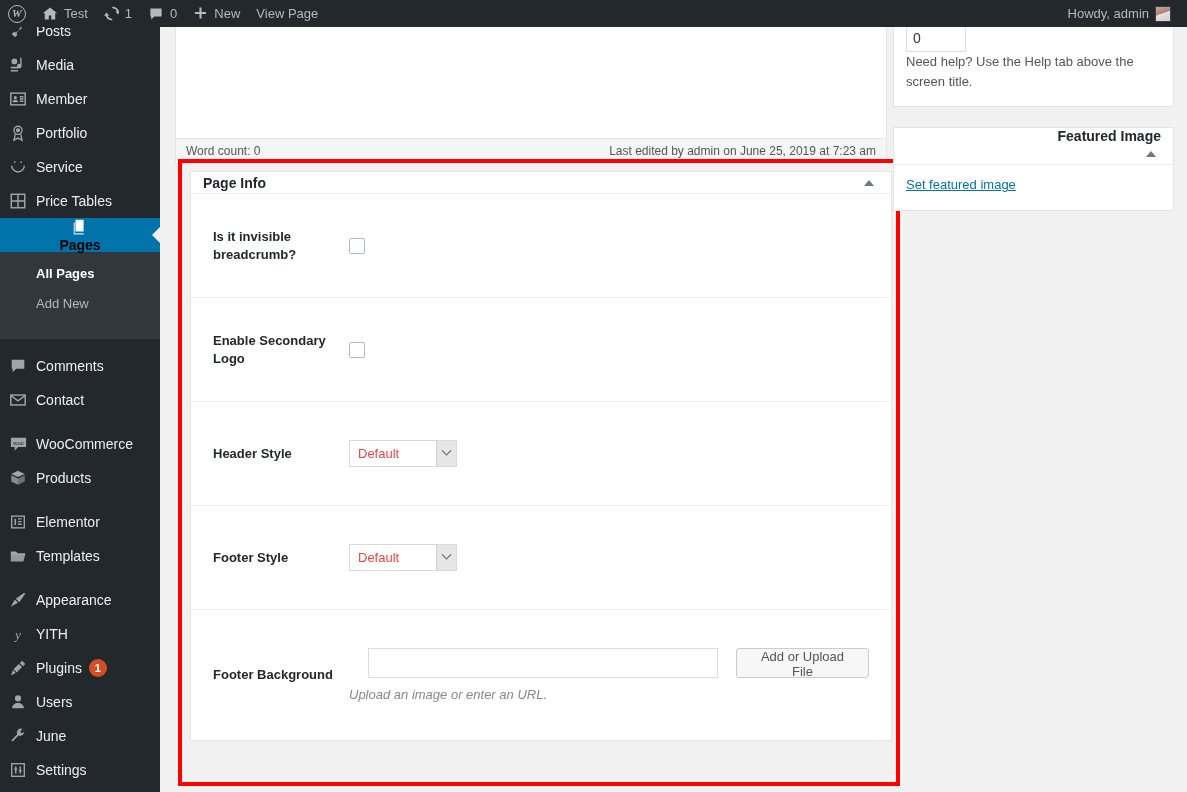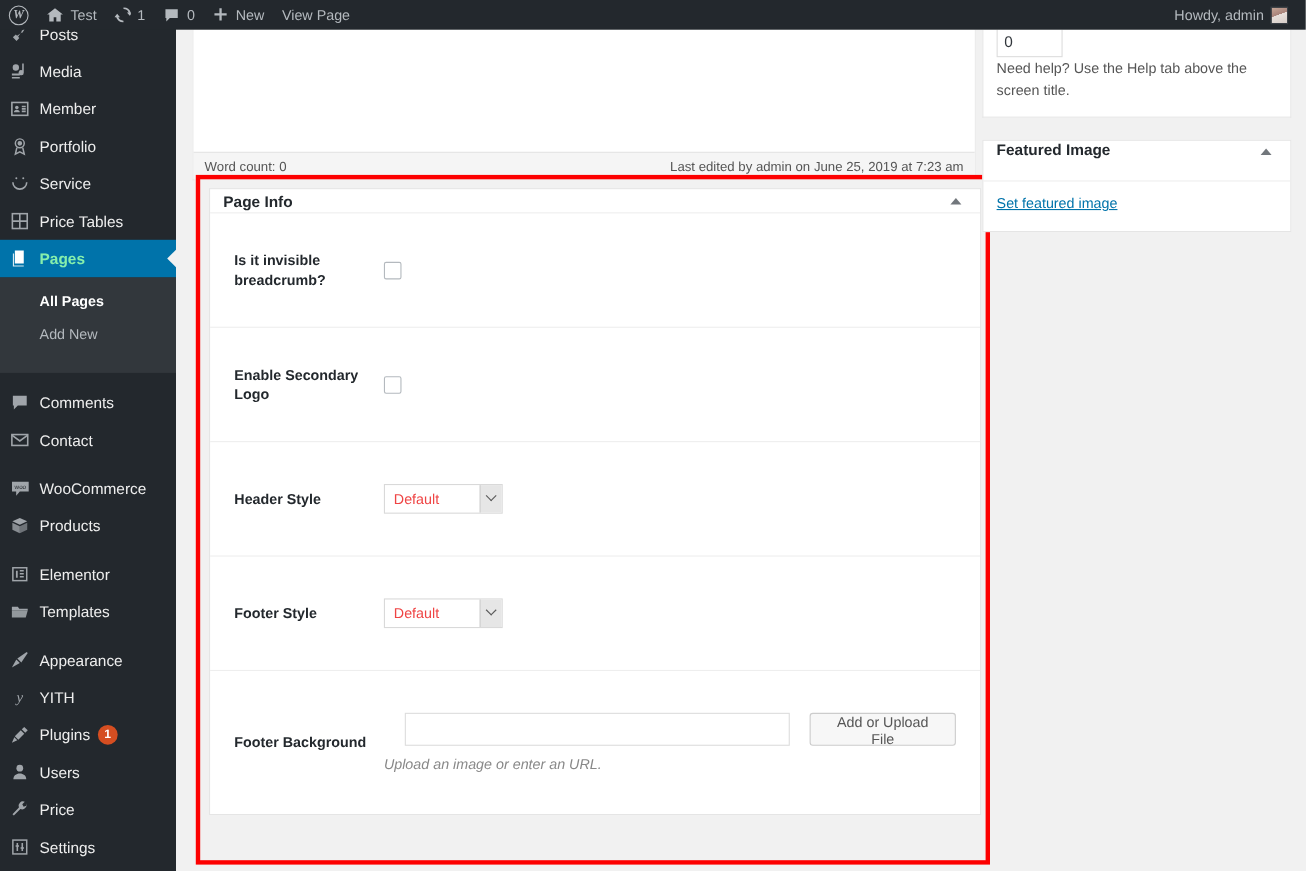--- a/index.html
+++ b/index.html
@@ -93,22 +93,23 @@
     width: 36px;
     min-width: 36px;
     display: flex;
     align-items: center;
     justify-content: center;
     color: #a0a5aa;
   }
   .menu-top .mlabel { line-height: 18px; }
   .menu-top.current {
     background: #0073aa;
-    color: #86efac;
+    color: #000000;
     font-weight: 600;
+    flex-direction: column;
   }
   .menu-top.current .mico { color: #fff; }
   .menu-top.current:after {
     content: "";
     position: absolute;
     right: 0; top: 50%;
     margin-top: -8px;
     border-style: solid;
     border-width: 8px 8px 8px 0;
     border-color: transparent #f1f1f1 transparent transparent;
@@ -338,23 +339,24 @@
   }
   .side-help {
     font-size: 13px;
     color: #555;
     line-height: 1.55;
   }
   .side-gap { height: 20px; }
   .side-header {
     height: 37px;
     display: flex;
-    align-items: flex-start;
+    align-items: flex-end;
     padding: 0 12px;
     border-bottom: 1px solid #eee;
+    flex-direction: column;
   }
   .side-header h2 {
     font-size: 14px;
     font-weight: bold;
     color: #23282d;
   }
   .side-body { padding: 12px 12px 18px 12px; }
   .link-blue {
     color: #0073aa;
     font-size: 13px;
@@ -603,21 +605,21 @@
       </span>
       <span class="mlabel">Users</span>
     </div>
 
     <div class="menu-top">
       <span class="mico">
         <svg class="ico-svg" width="18" height="18" viewBox="0 0 20 20" fill="currentColor">
             <path d="M16.5 3.5a4.5 4.5 0 0 1-5.9 5.9L4 16l-1.4-1.4L9.1 8a4.5 4.5 0 0 1 5.9-5.9L12.5 4.6l1.4 2.4 2.6-.9z"></path>
           </svg>
       </span>
-      <span class="mlabel">Price</span>
+      <span class="mlabel">June</span>
     </div>
 
     <div class="menu-top">
       <span class="mico">
         <svg class="ico-svg" width="18" height="18" viewBox="0 0 20 20" fill="none" stroke="currentColor" stroke-width="1.5">
             <rect x="3" y="3" width="14" height="14"></rect>
             <path d="M7.5 6v8M12.5 6v8" stroke-width="1.6"></path>
             <path d="M5.8 9h3.4M10.8 11h3.4" stroke-width="1.6"></path>
           </svg>
       </span>

